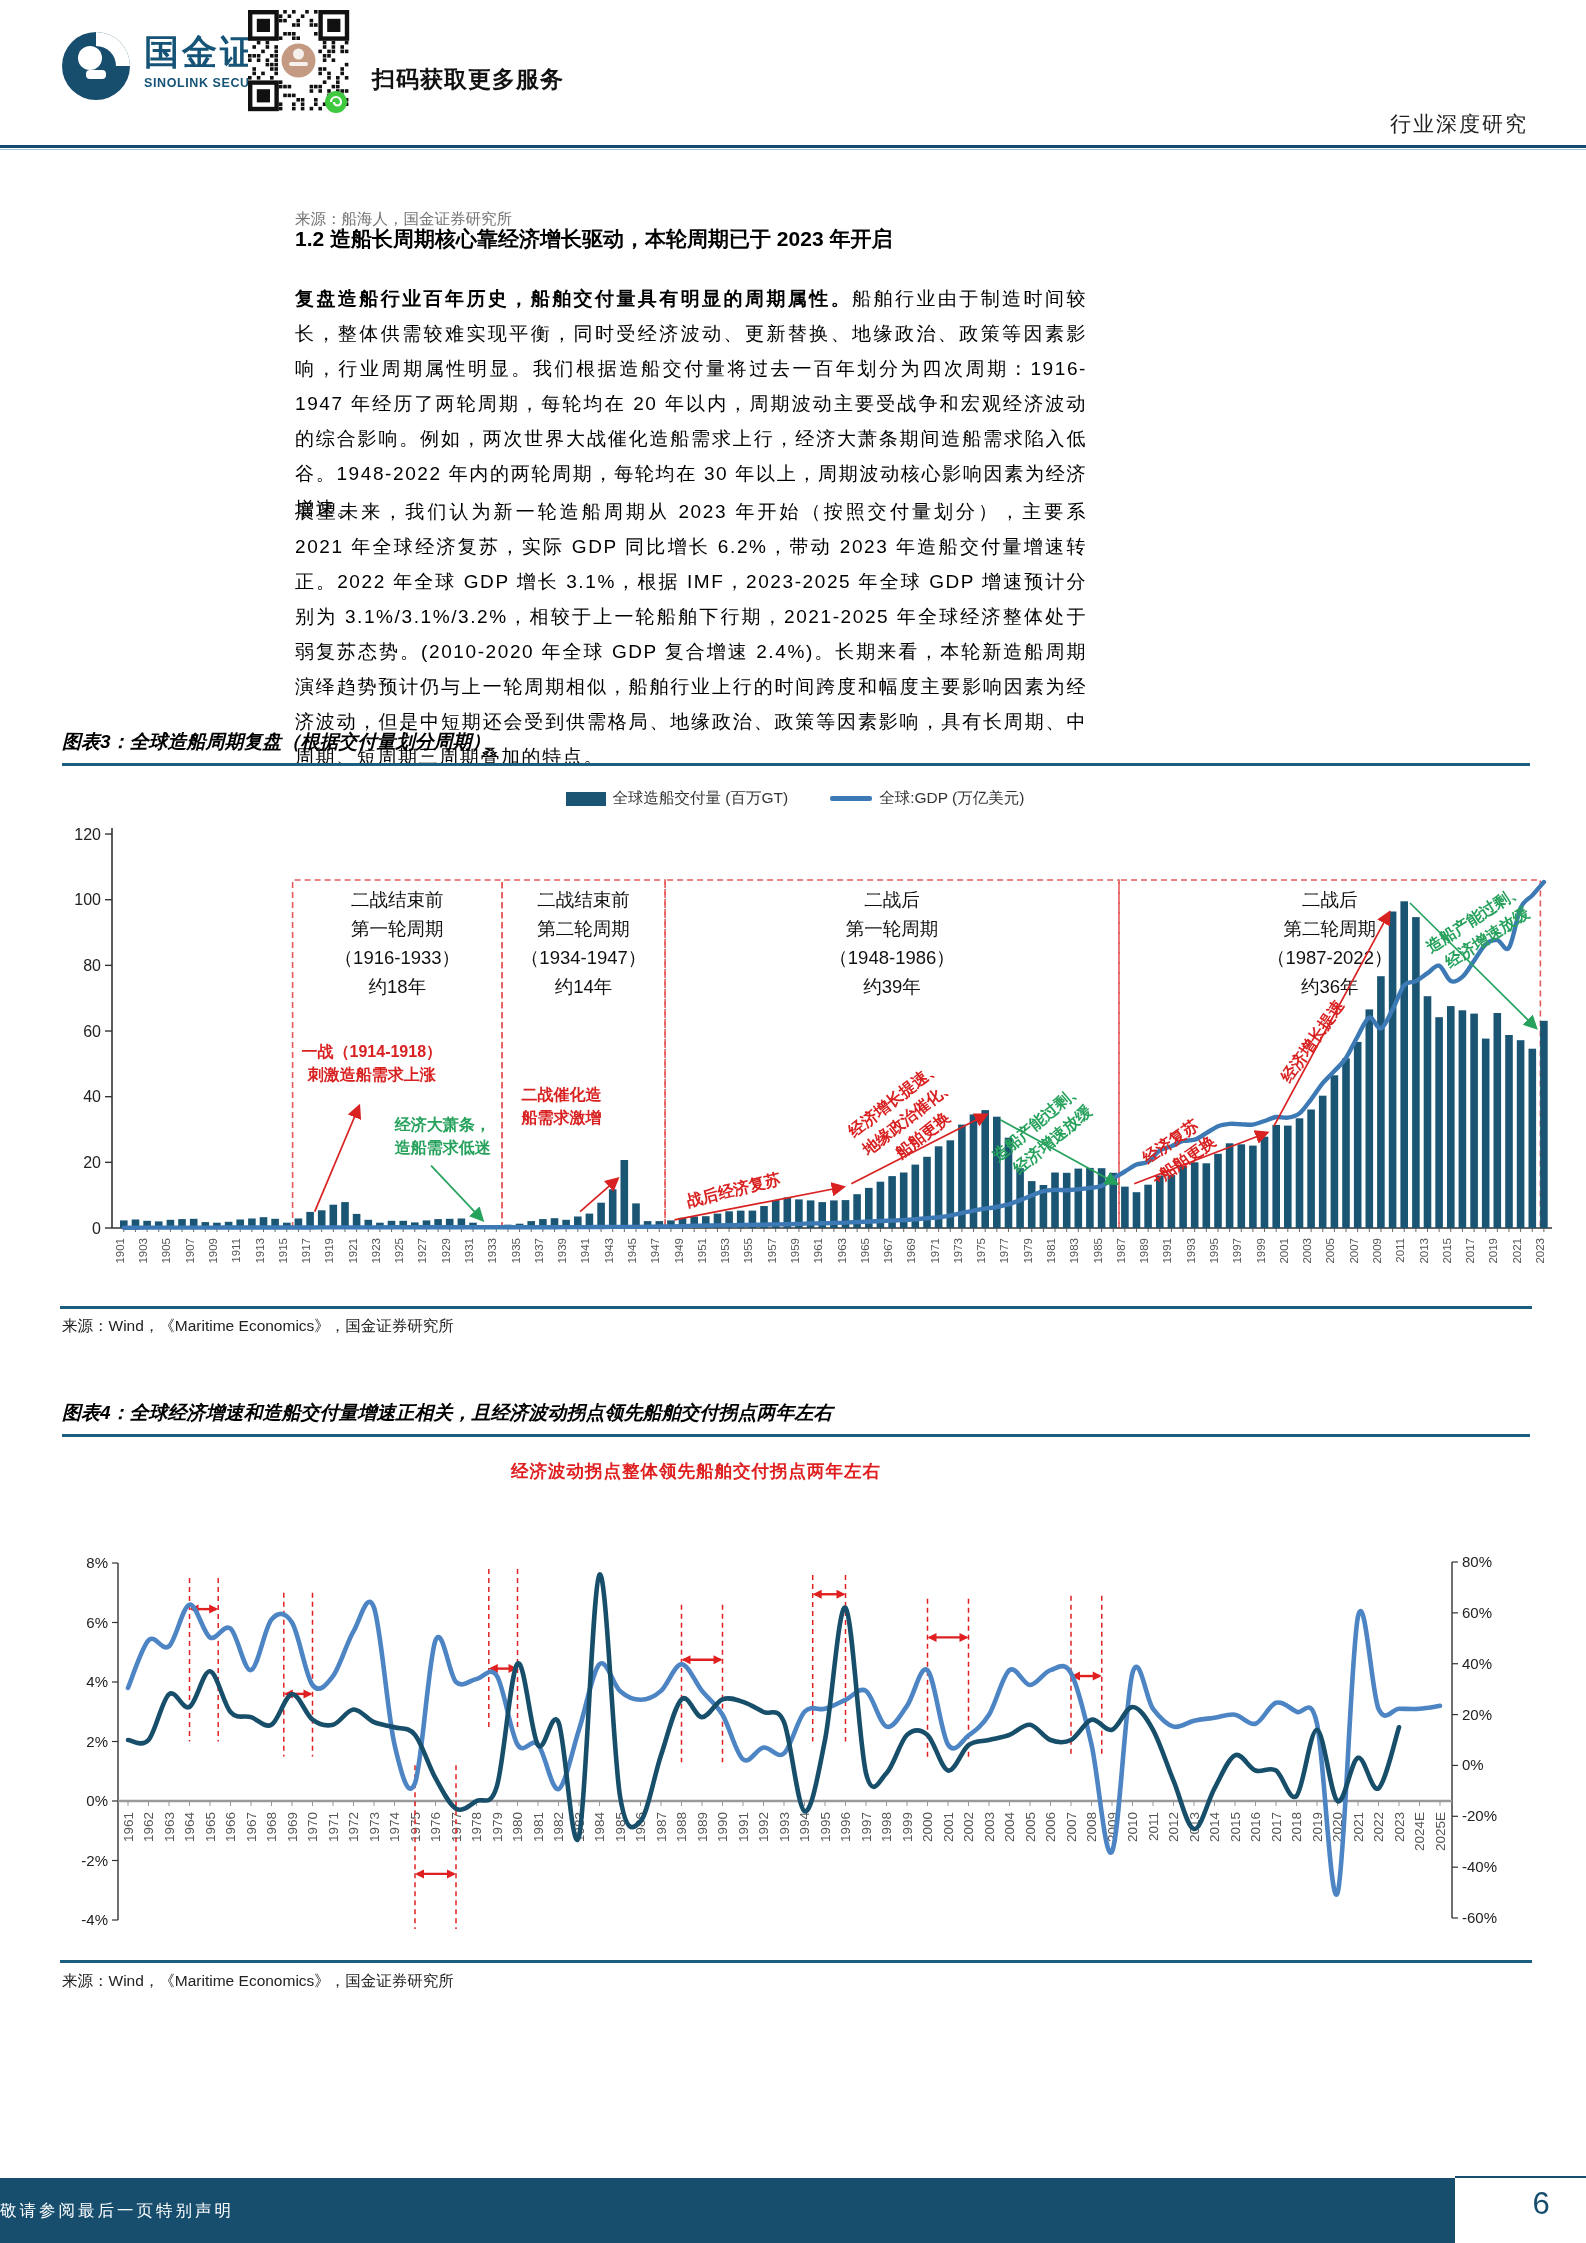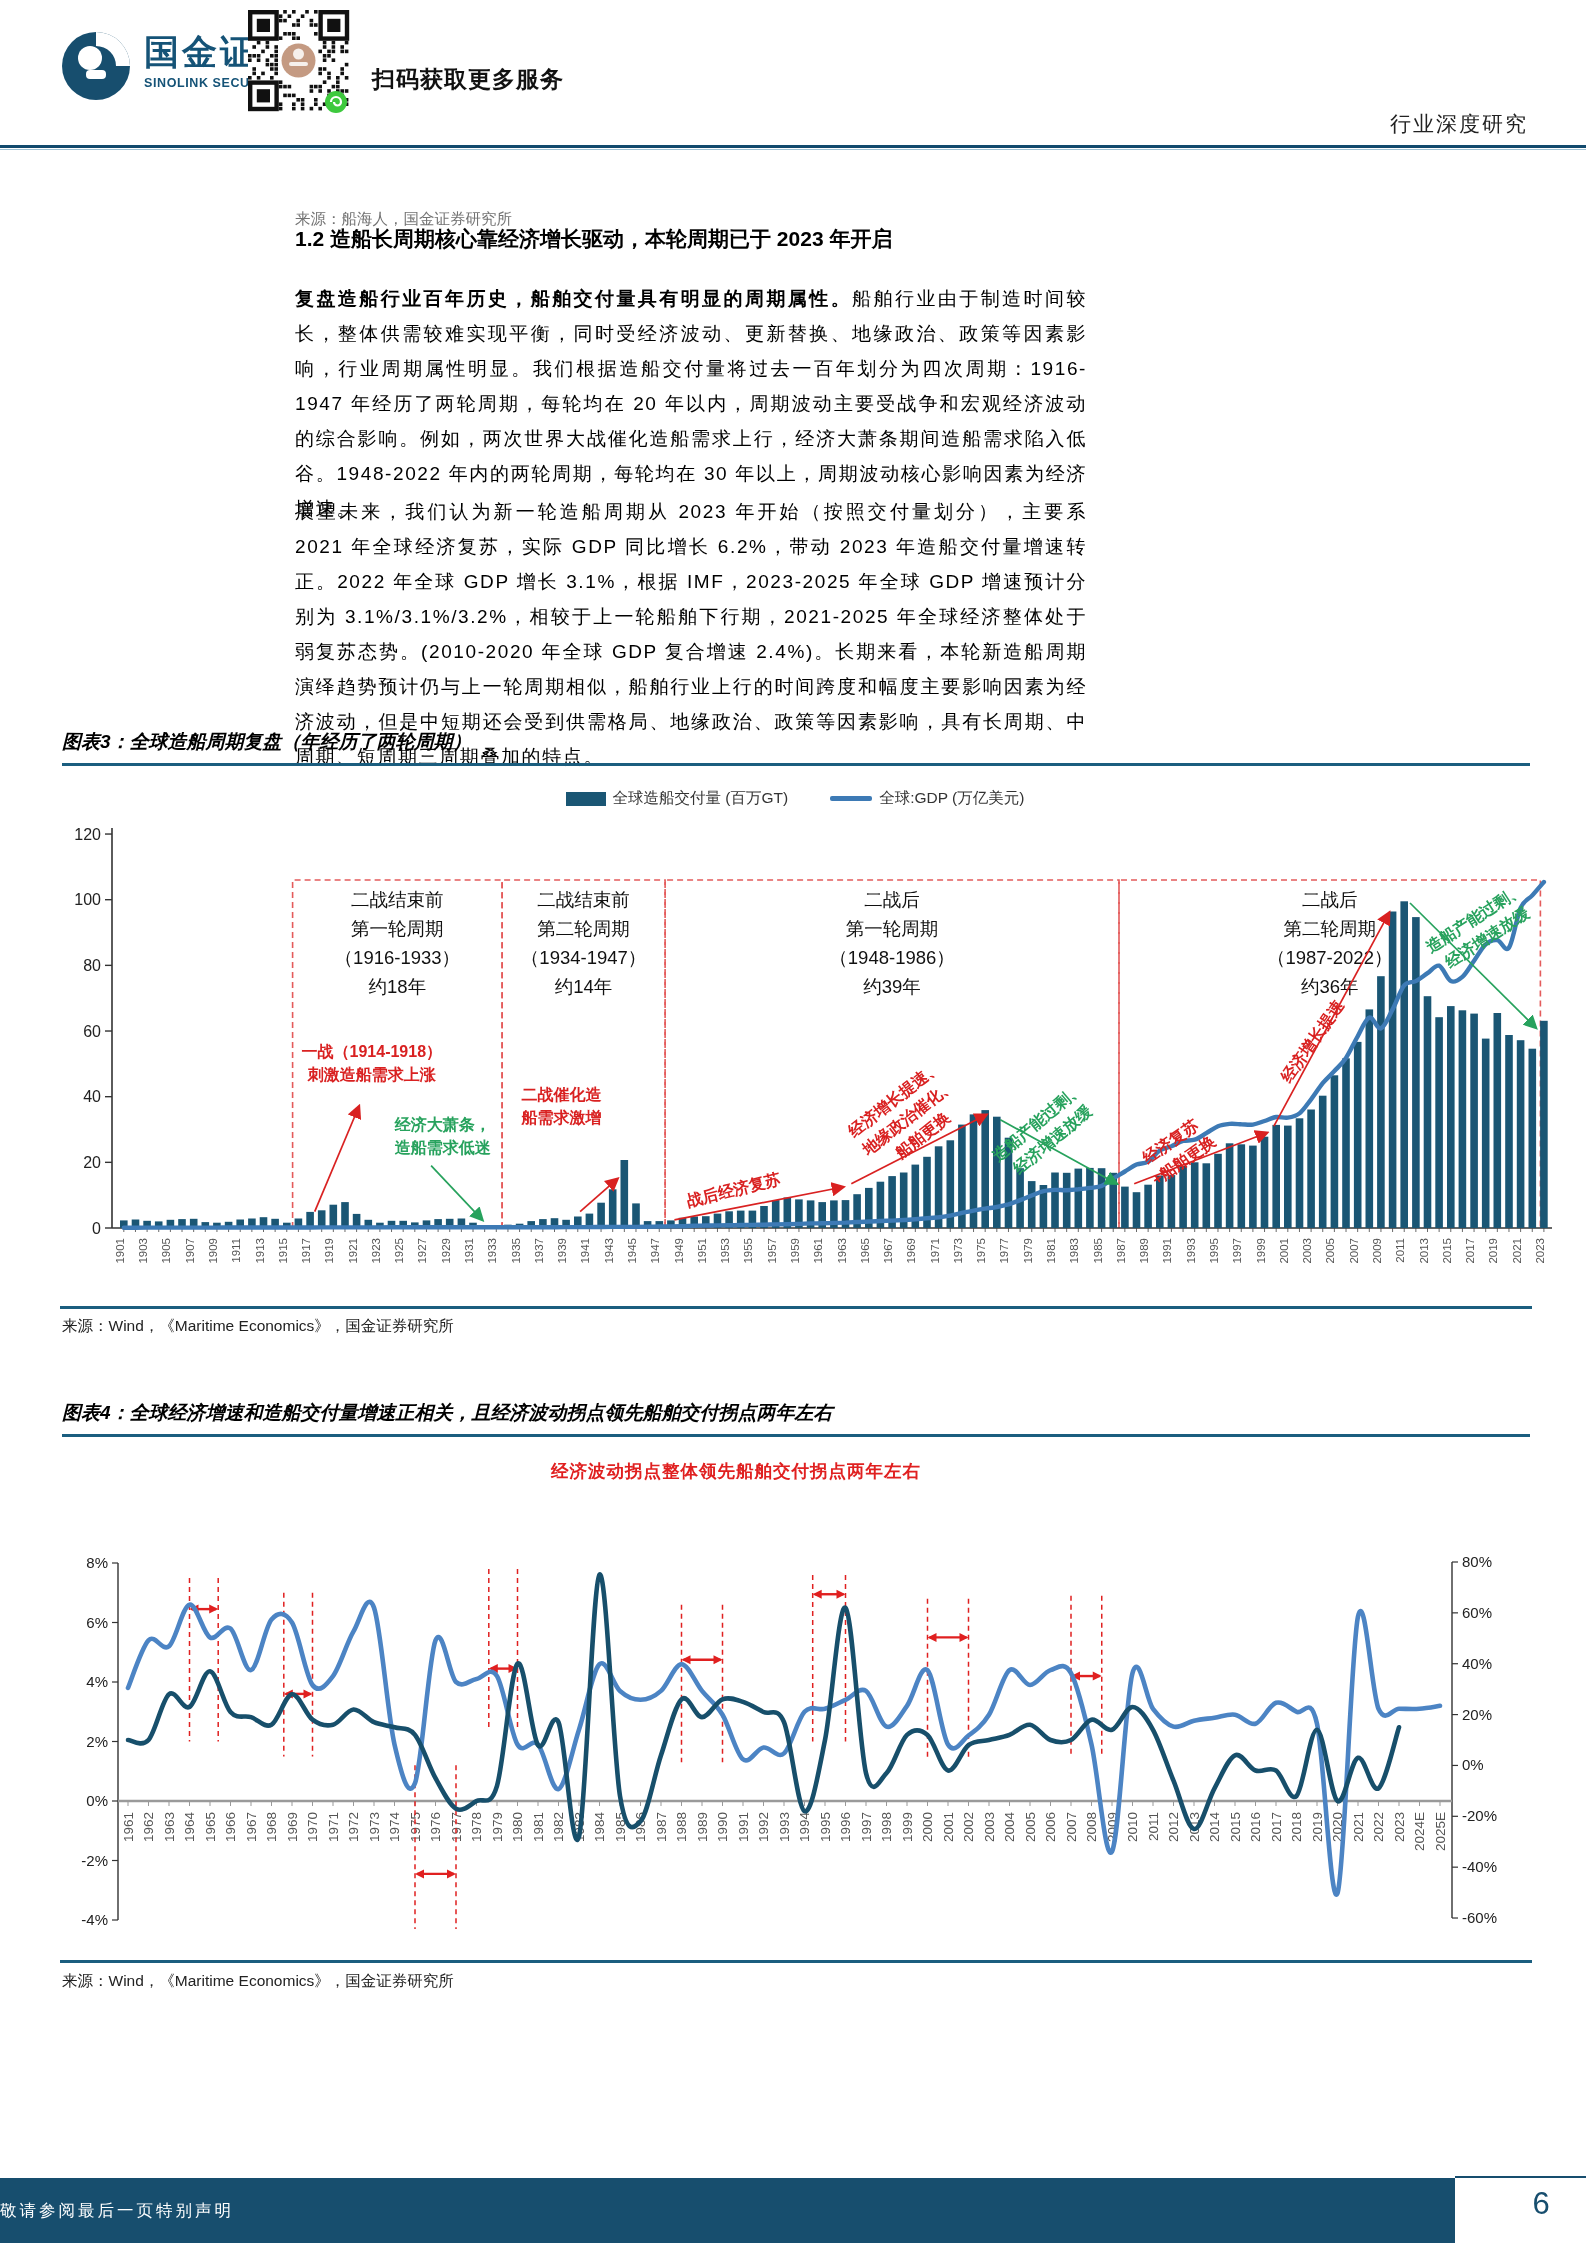--- a/index.html
+++ b/index.html
@@ -35,21 +35,21 @@
   .sw-line{width:42px;height:4.5px;border-radius:2px;}
   .chart-svg{position:absolute;left:60px;}
   #fig3chart{top:790px;}
   #fig4chart{top:1548px;}
   .fig-rule{position:absolute;left:60px;width:1472px;height:3px;background:#1b5e7f;}
   .rule3{top:1306px;}
   .rule4{top:1960px;}
   .fig-source{position:absolute;left:62px;font-size:15.5px;color:#222;margin:0;}
   .src3{top:1316px;}
   .src4{top:1971px;}
-  .red-note{position:absolute;left:0;top:1459px;width:1392px;text-align:center;font-size:17.5px;font-weight:600;color:#e02020;letter-spacing:1px;margin-left:40px;}
+  .red-note{position:absolute;left:0;top:1459px;width:1392px;text-align:center;font-size:17.5px;font-weight:600;color:#e02020;letter-spacing:1px;}
   
   .footer-bar{position:absolute;left:0;top:2178px;width:1455px;height:65px;background:#174e6e;
               display:flex;align-items:center;}
   .footer-bar span{color:#fff;font-size:16.5px;letter-spacing:3px;}
   .footer-line{position:absolute;left:1455px;top:2176px;width:131px;height:2px;background:#174e6e;}
   .page-num{position:absolute;left:1506px;top:2186px;width:70px;text-align:center;font-size:31px;color:#174e6e;}
 </style>
 </head>
 <body>
 
@@ -208,21 +208,21 @@
   <div class="qr-caption">扫码获取更多服务</div>
 
   <div class="doc-type">行业深度研究</div>
   <div class="header-rule"></div>
 
   <p class="src-note1">来源：船海人，国金证券研究所</p>
   <h2 class="section-heading">1.2 造船长周期核心靠经济增长驱动，本轮周期已于 2023 年开启</h2>
   <p class="para para1"><strong>复盘造船行业百年历史，船舶交付量具有明显的周期属性。</strong><span>船舶行业由于制造时间较长，整体供需较难实现平衡，同时受经济波动、更新替换、地缘政治、政策等因素影响，行业周期属性明显。我们根据造船交付量将过去一百年划分为四次周期：1916-1947 年经历了两轮周期，每轮均在 20 年以内，周期波动主要受战争和宏观经济波动的综合影响。例如，两次世界大战催化造船需求上行，经济大萧条期间造船需求陷入低谷。1948-2022 年内的两轮周期，每轮均在 30 年以上，周期波动核心影响因素为经济增速。</span></p>
   <p class="para para2">展望未来，我们认为新一轮造船周期从 2023 年开始（按照交付量划分），主要系 2021 年全球经济复苏，实际 GDP 同比增长 6.2%，带动 2023 年造船交付量增速转正。2022 年全球 GDP 增长 3.1%，根据 IMF，2023-2025 年全球 GDP 增速预计分别为 3.1%/3.1%/3.2%，相较于上一轮船舶下行期，2021-2025 年全球经济整体处于弱复苏态势。(2010-2020 年全球 GDP 复合增速 2.4%)。长期来看，本轮新造船周期演绎趋势预计仍与上一轮周期相似，船舶行业上行的时间跨度和幅度主要影响因素为经济波动，但是中短期还会受到供需格局、地缘政治、政策等因素影响，具有长周期、中周期、短周期三周期叠加的特点。</p>
 
-  <div class="fig-title fig3-title">图表3：全球造船周期复盘（年经历了两轮周期）</div>
+  <div class="fig-title fig3-title">图表3：全球造船周期复盘（根据交付量划分周期）</div>
   <div class="legend legend3" id="f3legend">
       <div class="legend-item">
         <span class="sw-bar" style="background: rgb(26, 86, 116);"></span>
         <span>全球造船交付量 (百万GT)</span>
       </div>
       <div class="legend-item">
         <span class="sw-line" style="background: rgb(61, 122, 181);"></span>
         <span>全球:GDP (万亿美元)</span>
       </div>
     </div>

